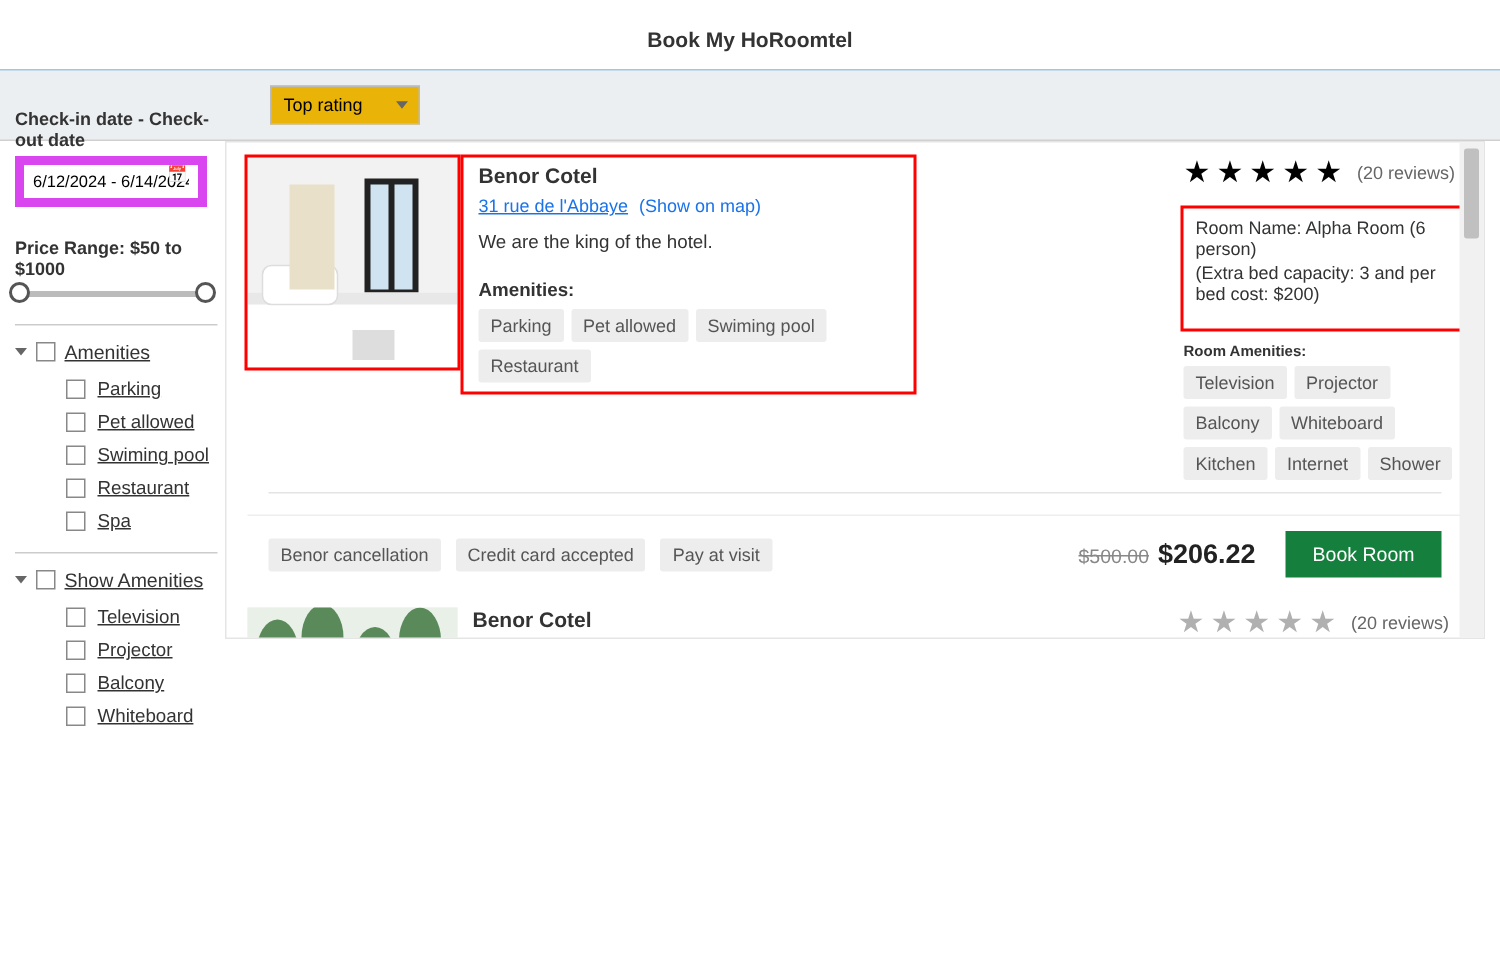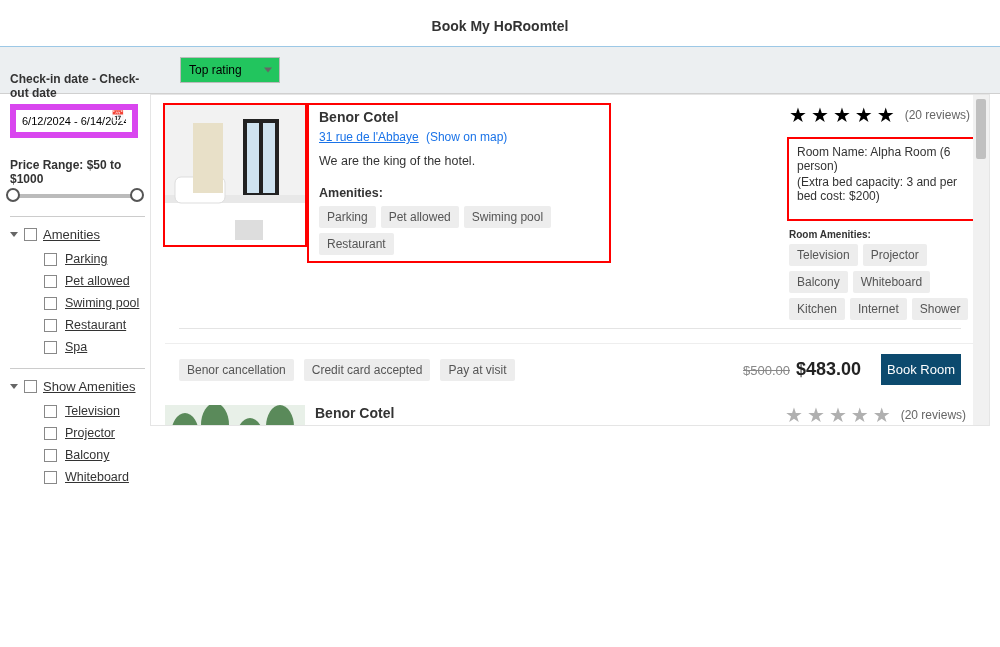--- a/index.html
+++ b/index.html
@@ -1,19 +1,19 @@
 <!DOCTYPE html>
 <html><head>
 <meta charset="utf-8">
 <style>
   * { box-sizing: border-box; margin: 0; padding: 0; }
   body { font-family: "Segoe UI", Arial, sans-serif; font-size: 13px; color: #333; background: #fff; }
   .app-title { text-align: center; font-weight: bold; font-size: 14px; padding: 18px 0 12px; }
   .topbar { border-top: 1px solid #9cc8e6; border-bottom: 1px solid #d0d0d0; background: #eceff1; display: flex; align-items: center; padding: 10px 0 10px 180px; }
-  .sort-select { width: 100px; background: #22c55e; border: 1px solid #bbb; font-size: 12px; padding: 5px 8px; appearance: none; position: relative; }
+  .sort-select { width: 100px; background: #eab308; border: 1px solid #bbb; font-size: 12px; padding: 5px 8px; appearance: none; position: relative; }
   .sort-wrap { position: relative; display: inline-block; }
   .sort-wrap::after { content: ""; position: absolute; right: 8px; top: 50%; transform: translateY(-50%); border-left: 4px solid transparent; border-right: 4px solid transparent; border-top: 5px solid #666; pointer-events: none; }
   .sidebar { width: 155px; padding: 0 10px; position: absolute; top: 64px; left: 0; }
   .side-label { font-weight: bold; font-size: 12px; margin: 8px 0 4px; }
   .date-input-wrap { position: relative; }
   .date-input { width: 128px; font-size: 11px; padding: 5px 6px; border: 6px solid #d946ef; }
   .cal-icon { position: absolute; right: 20px; top: 6px; font-size: 11px; color: #666; pointer-events: none; }
 
   .price-label { font-weight: bold; font-size: 12px; margin: 20px 0 4px; }
   .slider-track { margin: 8px 0 18px; height: 4px; width: 130px; background: #bbb; border-radius: 2px; position: relative; }
@@ -60,21 +60,21 @@
   .tag { background: #ededed; color: #555; font-size: 12px; padding: 4px 8px; border-radius: 2px; }
 
   .room-info-box { padding: 6px 0 4px 0; }
 
   .card-bottom { display: flex; align-items: center; margin-top: 14px; padding: 10px 14px; border-top: 1px solid #eee; }
   .policy-row { display: flex; gap: 10px; }
   .price-block { margin-left: auto; text-align: right; margin-right: 20px; }
   .old-price { text-decoration: line-through; color: #888; font-size: 13px; margin-right: 6px; }
   .new-price { font-size: 18px; font-weight: 600; color: #222; }
   .price-sub { font-size: 11px; color: #666; margin-top: 2px; }
-  .book-btn { background: #0c4a6e; color: #fff; border: none; font-size: 13px; padding: 8px 6px; cursor: pointer; }
+  .book-btn { background: #15803d; color: #fff; border: none; font-size: 13px; padding: 8px 18px; cursor: pointer; }
   .divider { border: none; border-top: 1px solid #e4e4e4; margin: 8px 14px 0; }
 
   .highlight-red { outline: 2px solid #ff0000; outline-offset: 0; }
 
   .muted .star { color: #b0b0b0; }
 </style>
 </head>
 <body>
 
 <div class="app-title">Book My HoRoomtel</div>
@@ -219,21 +219,21 @@
     </div>
     <hr class="divider">
 
     <div class="card-bottom">
       <div class="policy-row">
               <span class="tag">Benor cancellation</span>
               <span class="tag">Credit card accepted</span>
               <span class="tag">Pay at visit</span>
             </div>
       <div class="price-block">
-        <span class="old-price">$500.00</span><span class="new-price">$483.00</span>
+        <span class="old-price">$500.00</span><span class="new-price">$206.22</span>
       </div>
       <button class="book-btn">Book Room</button>
     </div>
   </div>
   <div class="hotel-card">
     <div class="card-top">
       <div class="thumb ">
               <svg viewBox="0 0 140 140">
                 <rect width="140" height="140" fill="#eef"></rect>
                 <rect x="0" y="0" width="140" height="80" fill="#e8f0e8"></rect>

